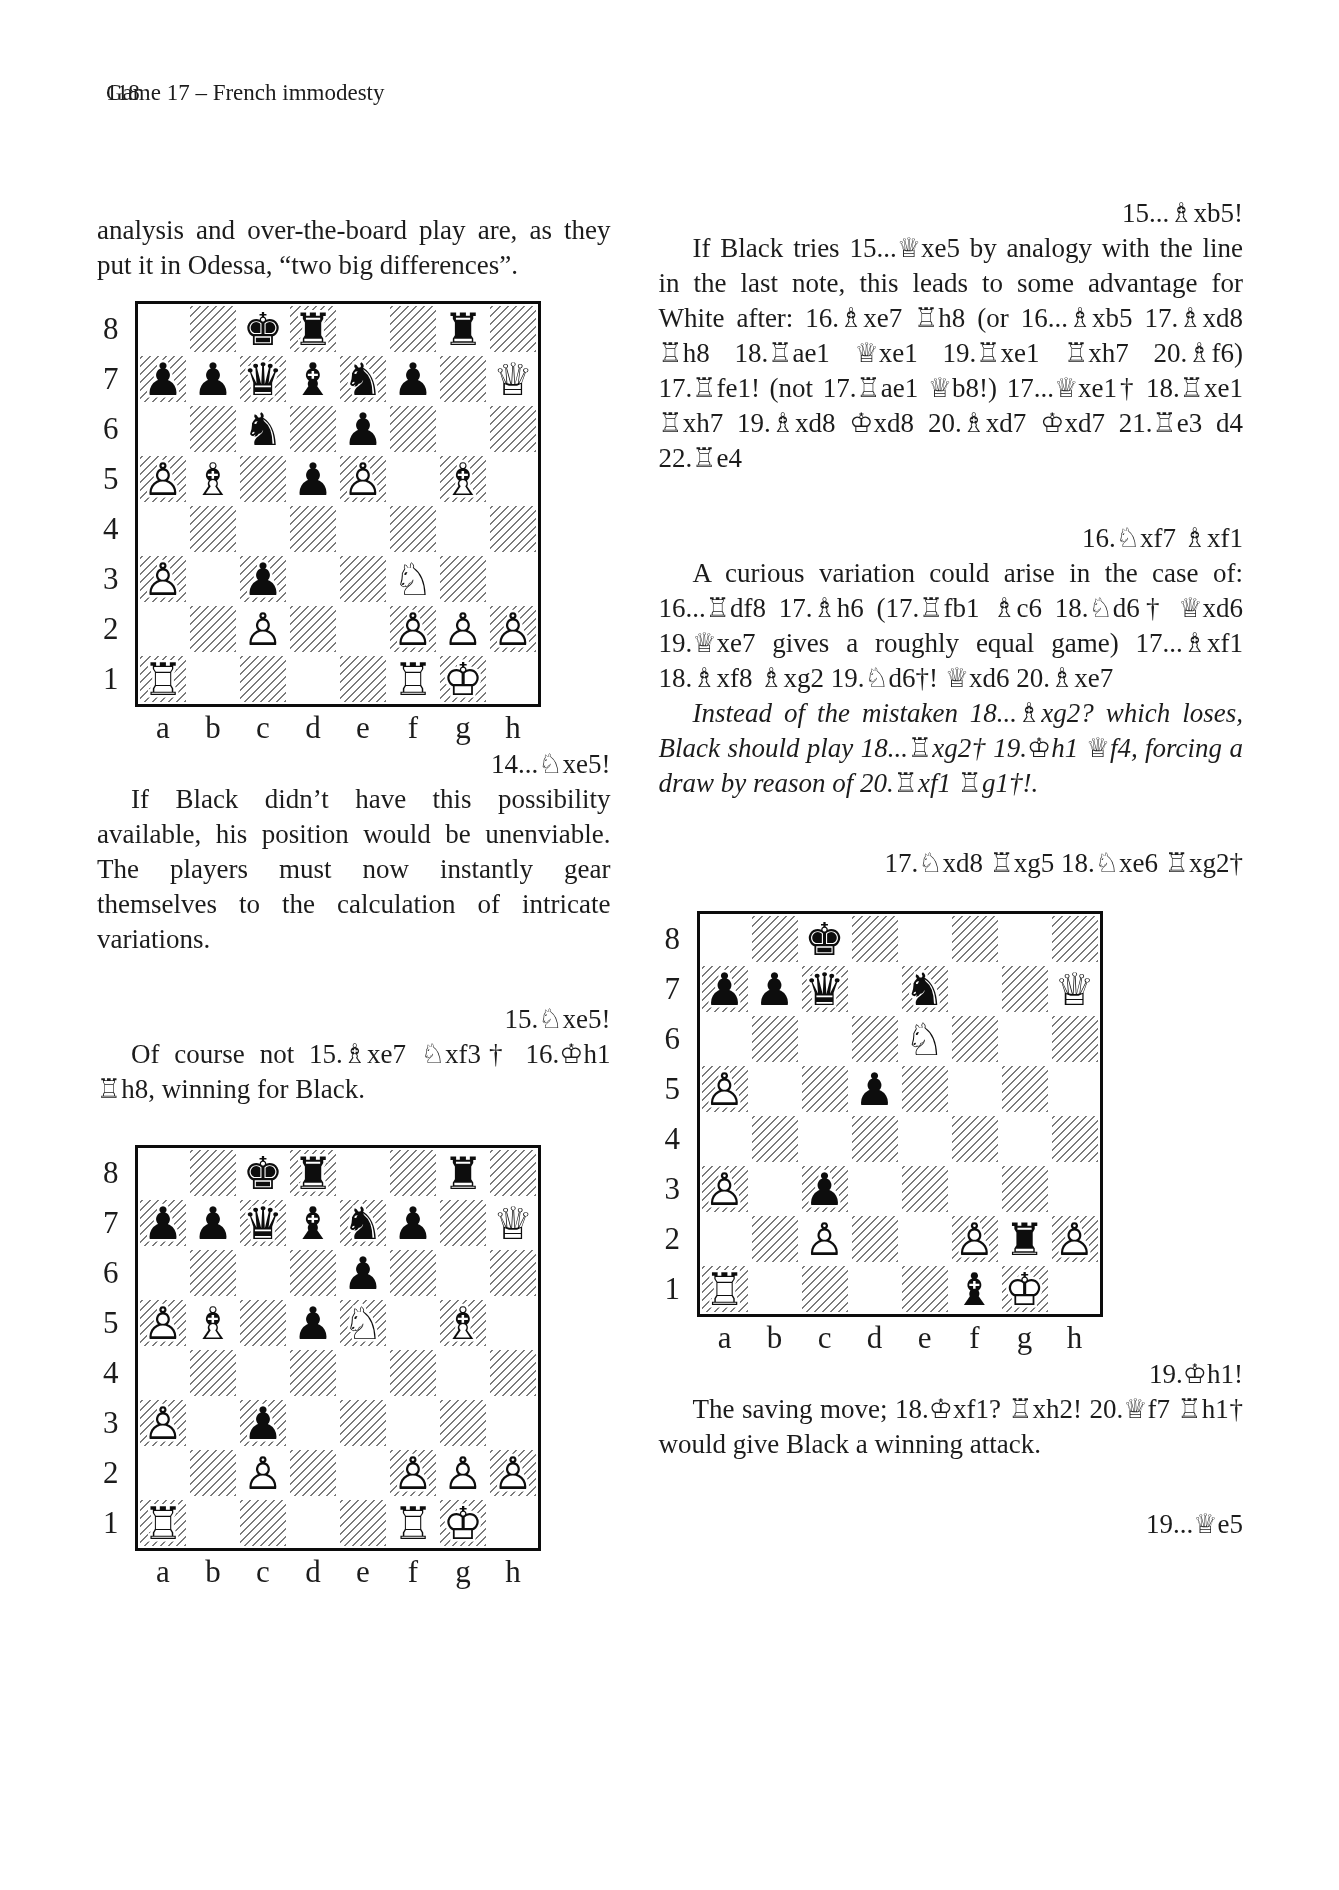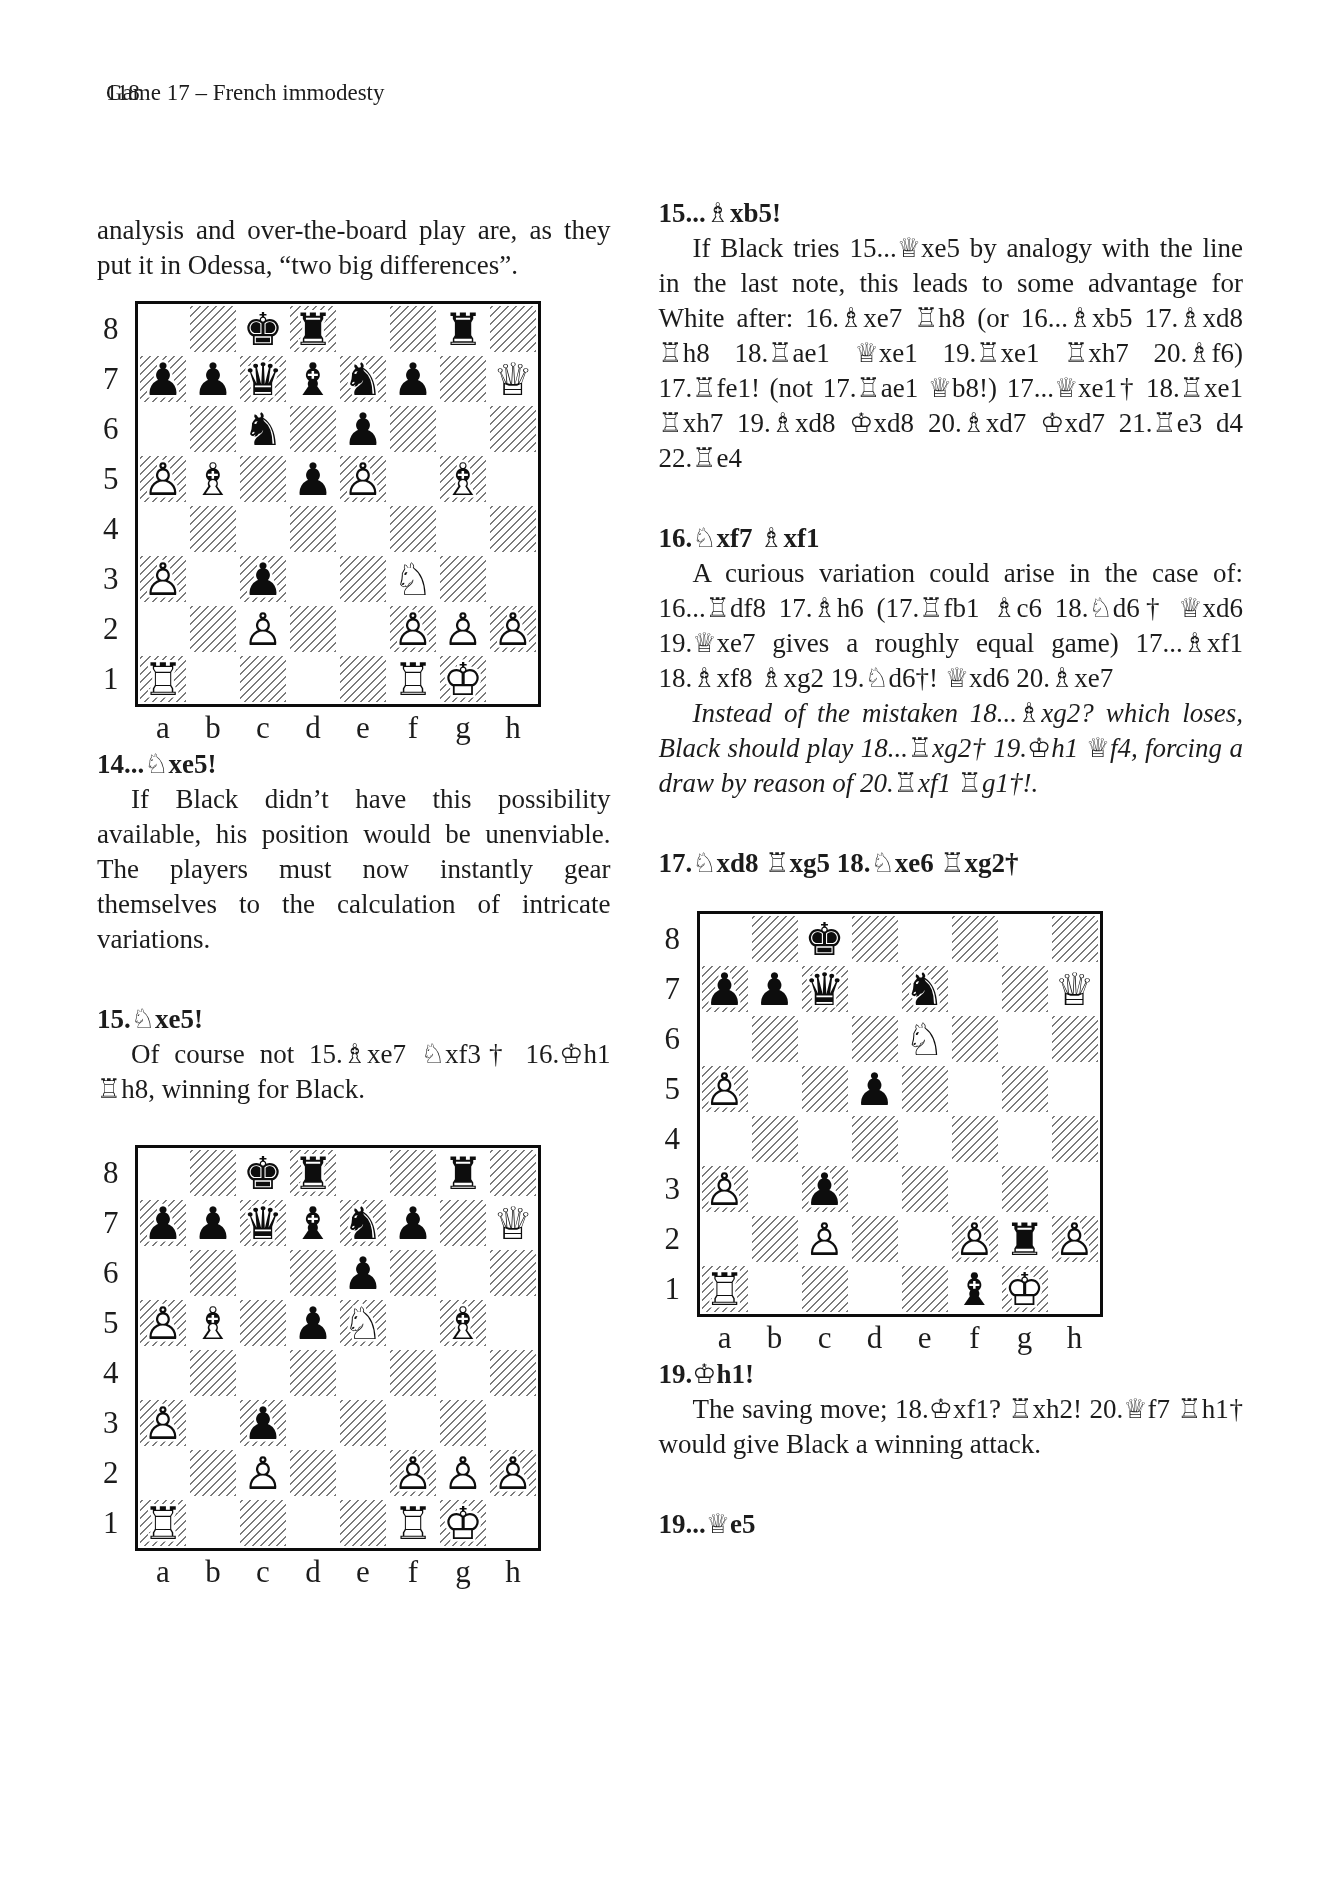--- a/index.html
+++ b/index.html
@@ -11,21 +11,21 @@
   .pageno { position:absolute; left:0; top:0; }
   .runtitle { width:100%; text-align:left; }
 
   .columns { position:absolute; top:196px; left:97px; width:1146px; display:flex; gap:48px; }
   .col-left  { width:521px; }
   .col-right { width:593px; }
 
   p { margin:0; font-size:27px; line-height:35px; text-align:justify; }
   .indent { text-indent:34px; }
   .gap    { margin-top:45px; }
-  .move   { font-weight:bold; text-align:left; }
+  .move   { font-weight:normal; text-align:right; }
   .ital   { font-style:italic; }
   .col-left > p:first-child { margin-top:17px; }
 
   
   .diagram { position:relative; }
   .dgm-0 { margin-top:18px; }
   .dgm-1 { margin-top:38px; }
   .dgm-2 { margin-top:30px; }
   .dg-flex { display:flex; align-items:flex-start; }
   .dg-ranks { width:38px; box-sizing:border-box; padding-top:3px; }

